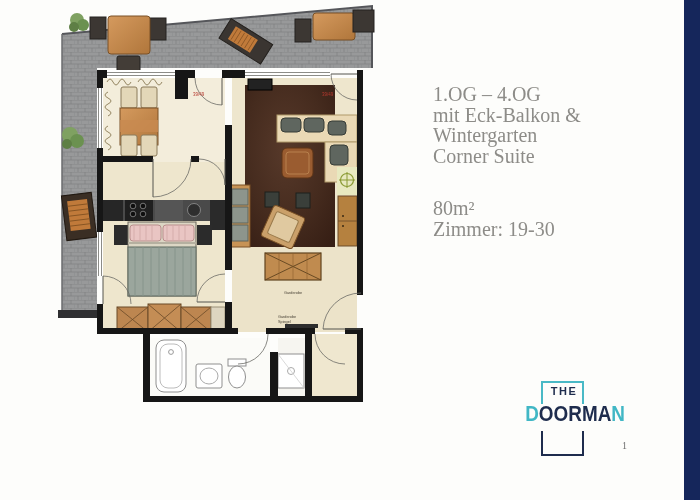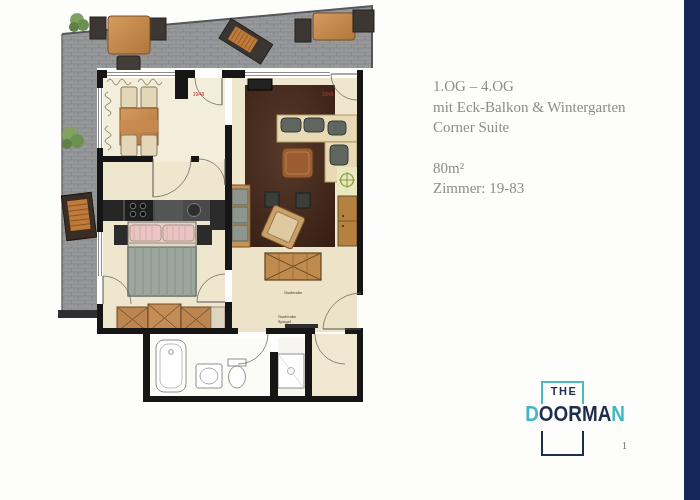--- a/index.html
+++ b/index.html
@@ -3,23 +3,23 @@
 <meta charset="utf-8">
 <style>
   html,body{margin:0;padding:0;}
   body{font-family:"Liberation Sans",sans-serif;}
   #stage{position:relative;width:700px;height:500px;background:#fdfdfb;overflow:hidden;}
 
   
   #accent-bar{position:absolute;right:0;top:0;width:16px;height:500px;background:#15265b;}
 
   
-  #info{position:absolute;left:433px;top:76px;width:245px;color:#8d8c88;
-        font-family:"Liberation Serif",serif;font-size:15px;line-height:20.5px;}
-  #info .grp2{margin-top:20px;}
+  #info{position:absolute;left:433px;top:84px;width:245px;color:#8d8c88;
+        font-family:"Liberation Serif",serif;font-size:20px;line-height:20.5px;}
+  #info .grp2{margin-top:32px;}
 
   
   #logo{position:absolute;left:518px;top:378px;width:90px;height:82px;}
   #logo .bracket-top{position:absolute;left:23px;top:3px;width:39px;height:21px;
         border-left:2px solid #49b9c6;border-top:2px solid #49b9c6;border-right:2px solid #49b9c6;}
   #logo .bracket-bottom{position:absolute;left:23px;top:53px;width:39px;height:23px;
         border-left:2px solid #1e2c4d;border-bottom:2px solid #1e2c4d;border-right:2px solid #1e2c4d;}
   #logo .the{position:absolute;left:23px;top:7px;width:46px;text-align:center;
         font-weight:bold;font-size:11px;letter-spacing:1.5px;color:#1e2c4d;}
   #logo .doorman{position:absolute;left:0;top:23px;width:90px;text-align:center;
@@ -293,21 +293,21 @@
     <text class="tinylbl" x="234" y="290">Garderobe</text>
     <text class="tinylbl" x="228" y="314">Garderobe</text>
     <text class="tinylbl" x="228" y="319">Spiegel</text>
   </svg>
 
   <div id="info">
     <div>1.OG – 4.OG</div>
     <div>mit Eck-Balkon &amp; Wintergarten</div>
     <div>Corner Suite</div>
     <div class="grp2">80m²</div>
-    <div>Zimmer: 19-83</div>
+    <div>Zimmer: 19-30</div>
   </div>
 
   <div id="logo">
     <div class="bracket-top"></div>
     <div class="the">THE</div>
     <div class="doorman"><span class="teal">D</span><span>OORMA</span><span class="teal">N</span></div>
     <div class="bracket-bottom"></div>
   </div>
 
   <div id="page-num">1</div>

